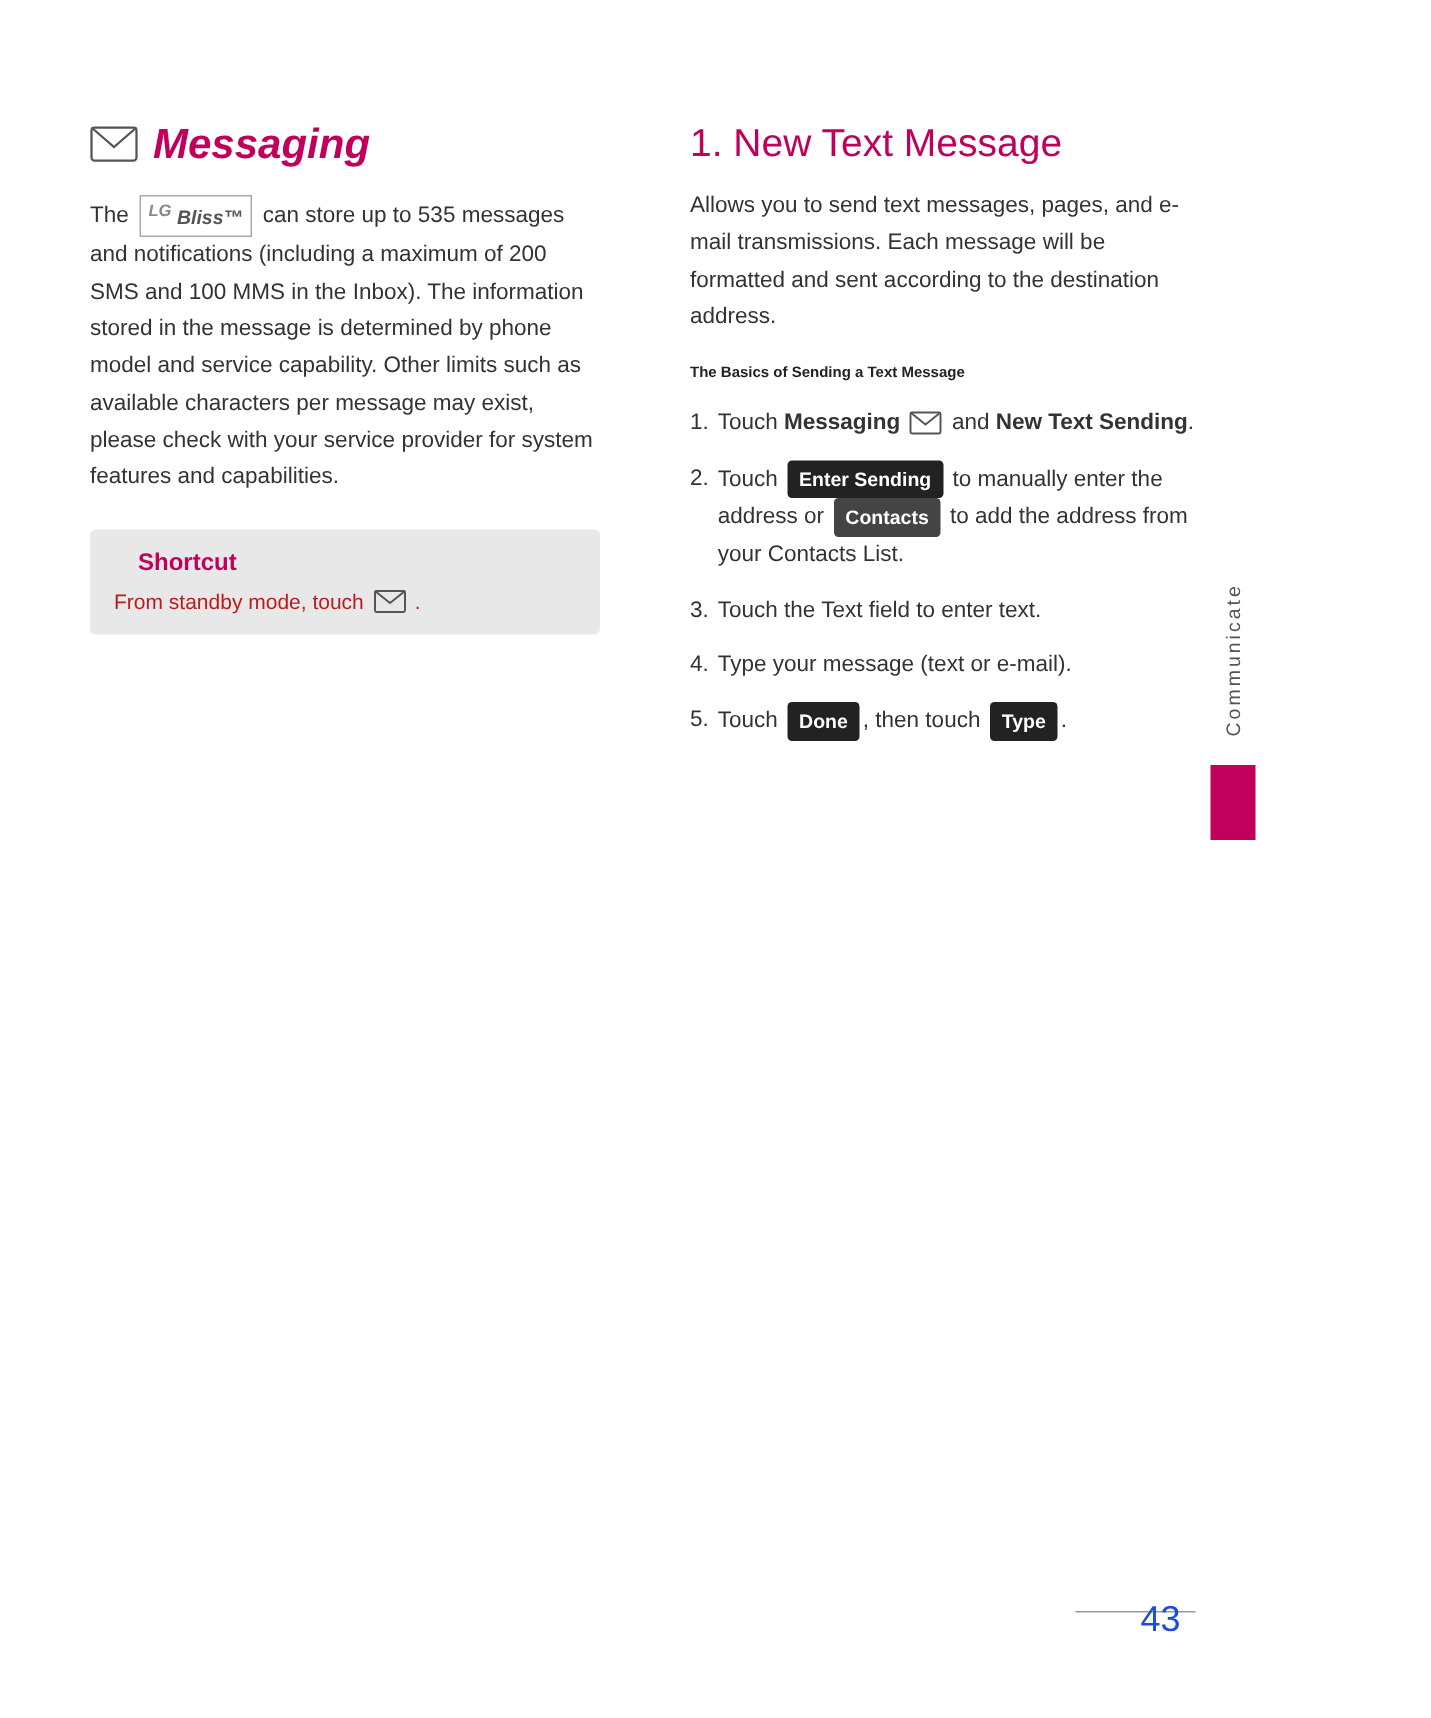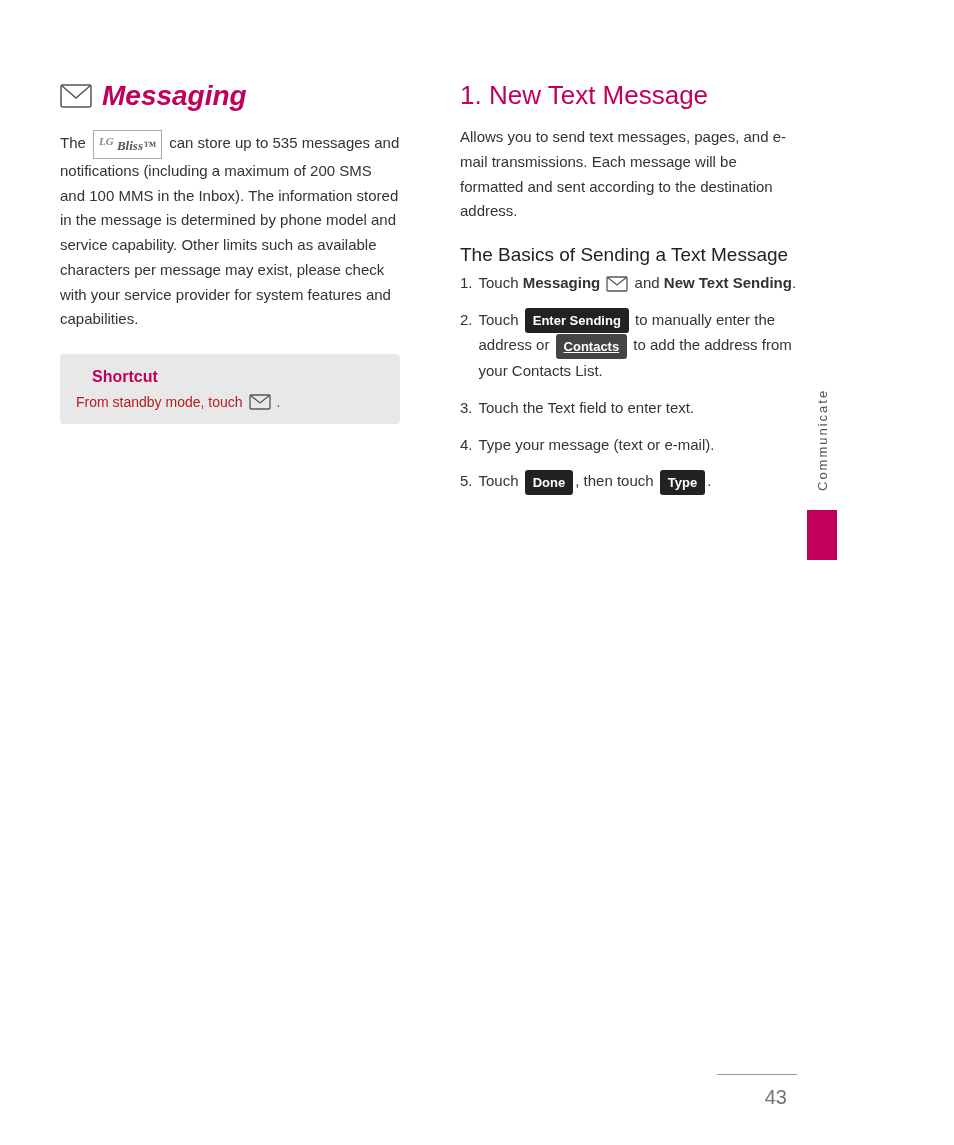--- a/index.html
+++ b/index.html
@@ -69,21 +69,20 @@
     .brand-logo {
       display: inline-block;
       font-size: 13px;
       font-style: italic;
       font-weight: bold;
       color: #555;
       border: 1px solid #aaa;
       padding: 1px 5px;
       margin: 0 3px;
       vertical-align: middle;
-      font-family: Liberation Serif, serif;
     }
 
     .brand-lg {
       font-size: 11px;
       color: #888;
       vertical-align: super;
     }
 
     
     .shortcut-box {
@@ -128,24 +127,24 @@
     }
 
     .intro-text {
       font-size: 15px;
       line-height: 1.65;
       color: #333;
       margin-bottom: 18px;
     }
 
     .subsection-title {
-      font-size: 19px;
-      font-weight: normal;
+      font-size: 10px;
+      font-weight: bold;
       color: #222;
-      margin-bottom: 2px;
+      margin-bottom: 14px;
       line-height: 1.4;
     }
 
     .steps-list {
       list-style: none;
       padding: 0;
     }
 
     .steps-list li {
       font-size: 15px;
@@ -182,21 +181,20 @@
     .btn-outline {
       display: inline-block;
       background: #444;
       color: #fff;
       font-size: 13px;
       font-weight: bold;
       padding: 2px 8px;
       border-radius: 3px;
       vertical-align: middle;
       margin: 0 2px;
-      text-decoration: underline;
     }
 
     .bold-text {
       font-weight: bold;
     }
 
     
     .inline-envelope {
       display: inline-flex;
       align-items: center;
@@ -230,24 +228,24 @@
       right: 0;
       top: 510px;
       width: 30px;
       height: 50px;
       background: #c0005a;
     }
 
     
     .page-number {
       position: absolute;
-      bottom: 36px;
+      bottom: 51px;
       right: 50px;
-      font-size: 20px;
-      color: #737373;
+      font-size: 24px;
+      color: #1d4ed8;
     }
 
     
     .bottom-divider {
       position: absolute;
       bottom: 70px;
       right: 40px;
       width: 80px;
       height: 1px;
       background: #999;

